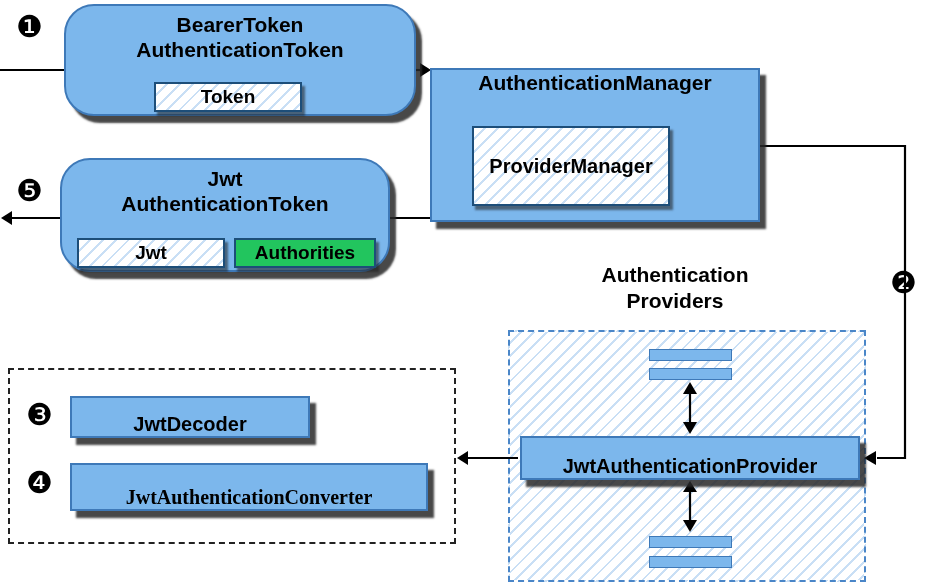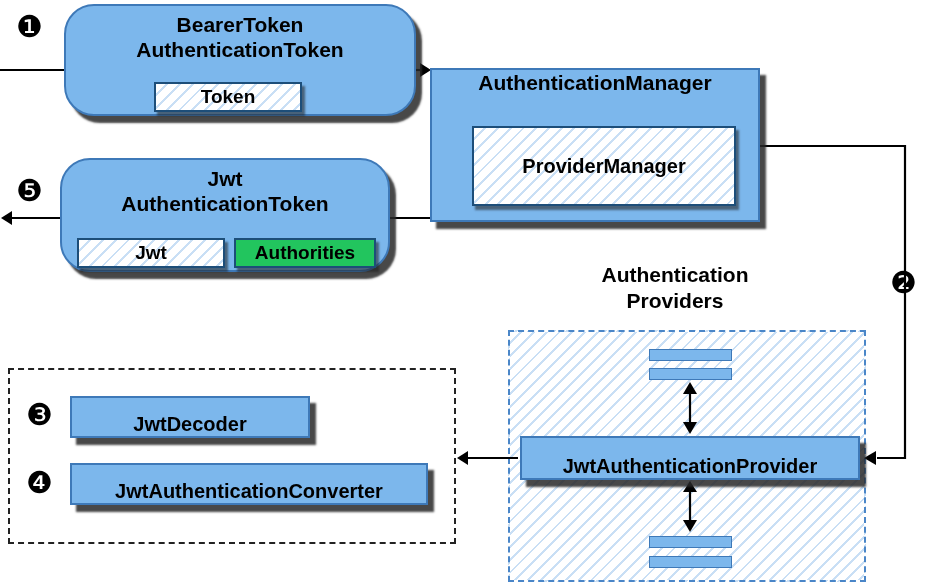--- a/index.html
+++ b/index.html
@@ -133,21 +133,21 @@
       <div>BearerToken</div>
       <div>AuthenticationToken</div>
     </div>
     <div class="inner hatch" style="left:88px;top:76px;width:148px;height:30px;">
       <span>Token</span>
     </div>
   </div>
 
   <div class="node" style="left:430px;top:68px;width:330px;height:154px;">
     <div class="title-one">AuthenticationManager</div>
-    <div class="inner hatch" style="left:40px;top:56px;width:264px;height:80px;font-size:20px;">
+    <div class="inner hatch" style="left:40px;top:56px;width:198px;height:80px;font-size:20px;">
       <span>ProviderManager</span>
     </div>
   </div>
 
   <div class="node rounded" style="left:60px;top:158px;width:330px;height:114px;">
     <div class="title">
       <div>Jwt</div>
       <div>AuthenticationToken</div>
     </div>
     <div class="inner hatch" style="left:15px;top:78px;width:148px;height:30px;">
@@ -164,21 +164,21 @@
   </div>
 
   <div class="node flat-node" style="left:520px;top:436px;width:340px;height:44px;">
     <span>JwtAuthenticationProvider</span>
   </div>
 
   <div class="node flat-node" style="left:70px;top:396px;width:240px;height:42px;">
     <span>JwtDecoder</span>
   </div>
 
-  <div class="node flat-node" style="left:70px;top:463px;width:358px;height:42px;">
+  <div class="node flat-node" style="left:70px;top:463px;width:358px;height:48px;font-family:Liberation Serif, serif;">
     <span>JwtAuthenticationConverter</span>
   </div>
 
   <div class="badge" style="left:16px;top:12px;">❶</div>
   <div class="badge" style="left:890px;top:268px;">❷</div>
   <div class="badge" style="left:26px;top:400px;">❸</div>
   <div class="badge" style="left:26px;top:468px;">❹</div>
   <div class="badge" style="left:16px;top:176px;">❺</div>
 
 </div>

